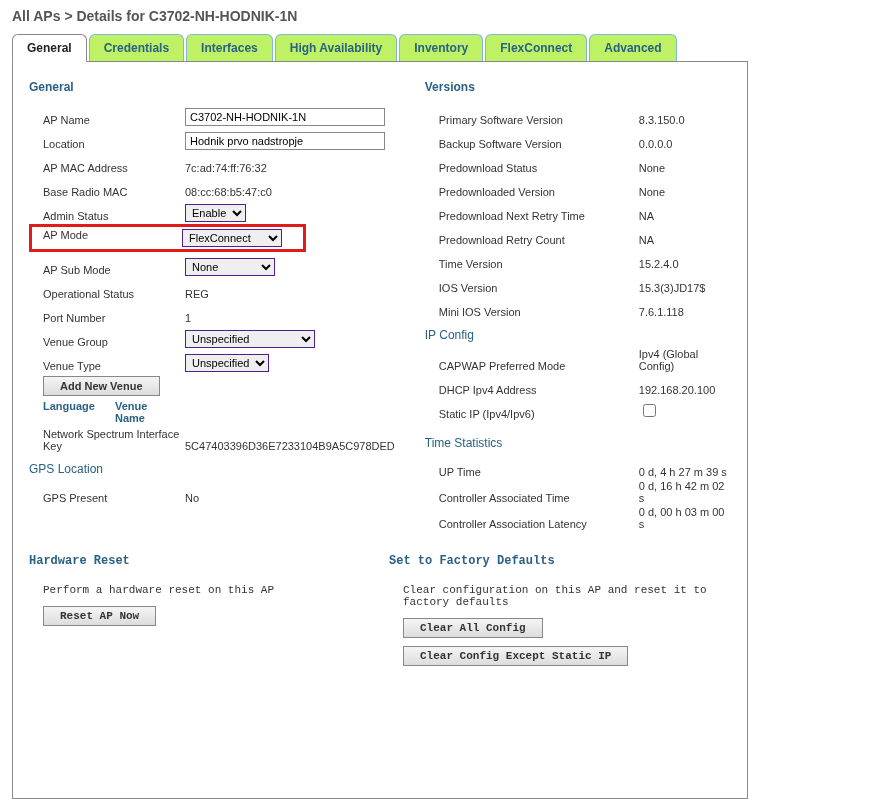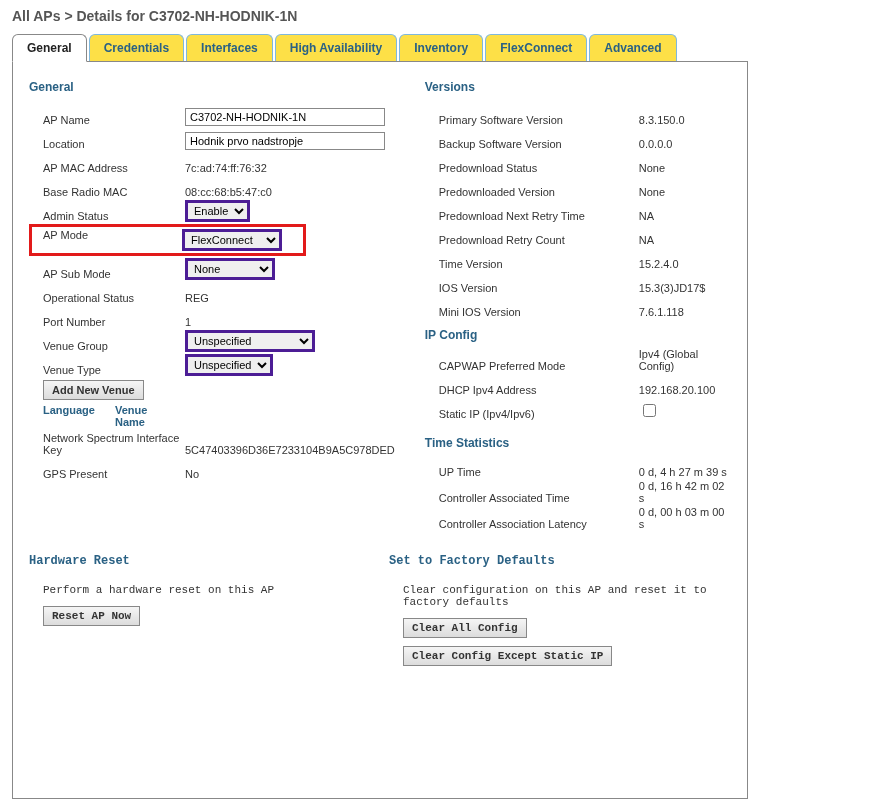--- a/index.html
+++ b/index.html
@@ -21,21 +21,21 @@
   }
   .tabs {
     display: flex;
     padding-left: 12px;
   }
   .tab {
     padding: 6px 14px;
     font-size: 12px;
     font-weight: bold;
     color: #2a6184;
-    background: #fde047;
+    background: #bef264;
     border: 1px solid #7fb8dd;
     border-bottom: none;
     border-top-left-radius: 6px;
     border-top-right-radius: 6px;
     margin-right: 2px;
     cursor: pointer;
   }
   .tab.active {
     background: #fff;
     color: #222;
@@ -84,32 +84,32 @@
     font-size: 11px;
     padding: 2px 4px;
     border: 1px solid #888;
     width: 200px;
     box-sizing: border-box;
   }
   select {
     font-family: inherit;
     font-size: 11px;
     padding: 1px 2px;
-    border: 3px solid #4c1d95;
+    border: 1px solid #4c1d95;
   }
   .highlight-row {
     border: 3px solid #e21a1a;
     padding: 2px 0 2px 11px;
     margin-left: 0px;
     width: 260px;
   }
   .btn {
     font-family: inherit;
     font-size: 11px;
-    padding: 3px 8px;
+    padding: 3px 16px;
     background: linear-gradient(#f5f5f5, #dcdcdc);
     border: 1px solid #888;
     cursor: pointer;
     font-weight: bold;
     color: #333;
   }
   .venue-head {
     display: flex;
     padding-left: 14px;
     margin-top: 4px;
@@ -117,21 +117,21 @@
   .venue-head .lang {
     width: 72px;
     font-weight: bold;
     color: #2a6184;
   }
   .venue-head .vname {
     font-weight: bold;
     color: #2a6184;
   }
   .subsection-title {
-    font-weight: bold;
+    font-weight: normal;
     color: #2a6184;
     font-size: 12px;
     margin: 10px 0 6px 0;
   }
   .field-label-wide {
     width: 200px;
     flex-shrink: 0;
     color: #333;
   }
   .bottom-cols {
@@ -228,20 +228,21 @@
         <div class="venue-head">
           <div class="lang">Language</div>
           <div class="vname" style="white-space:pre-line">Venue
 Name</div>
         </div>
         <div class="field-row" style="margin-top:4px">
           <div class="field-label" style="width:142px;white-space:normal">Network Spectrum Interface Key</div>
           <div class="field-value">5C47403396D36E7233104B9A5C978DED</div>
         </div>
 
+        <div class="subsection-title">GPS Location</div>
         <div class="field-row">
           <div class="field-label">GPS Present</div>
           <div class="field-value">No</div>
         </div>
       </div>
 
       <div class="col">
         <div class="section-title">Versions</div>
         <div class="field-row">
             <div class="field-label-wide">Primary Software Version</div>

